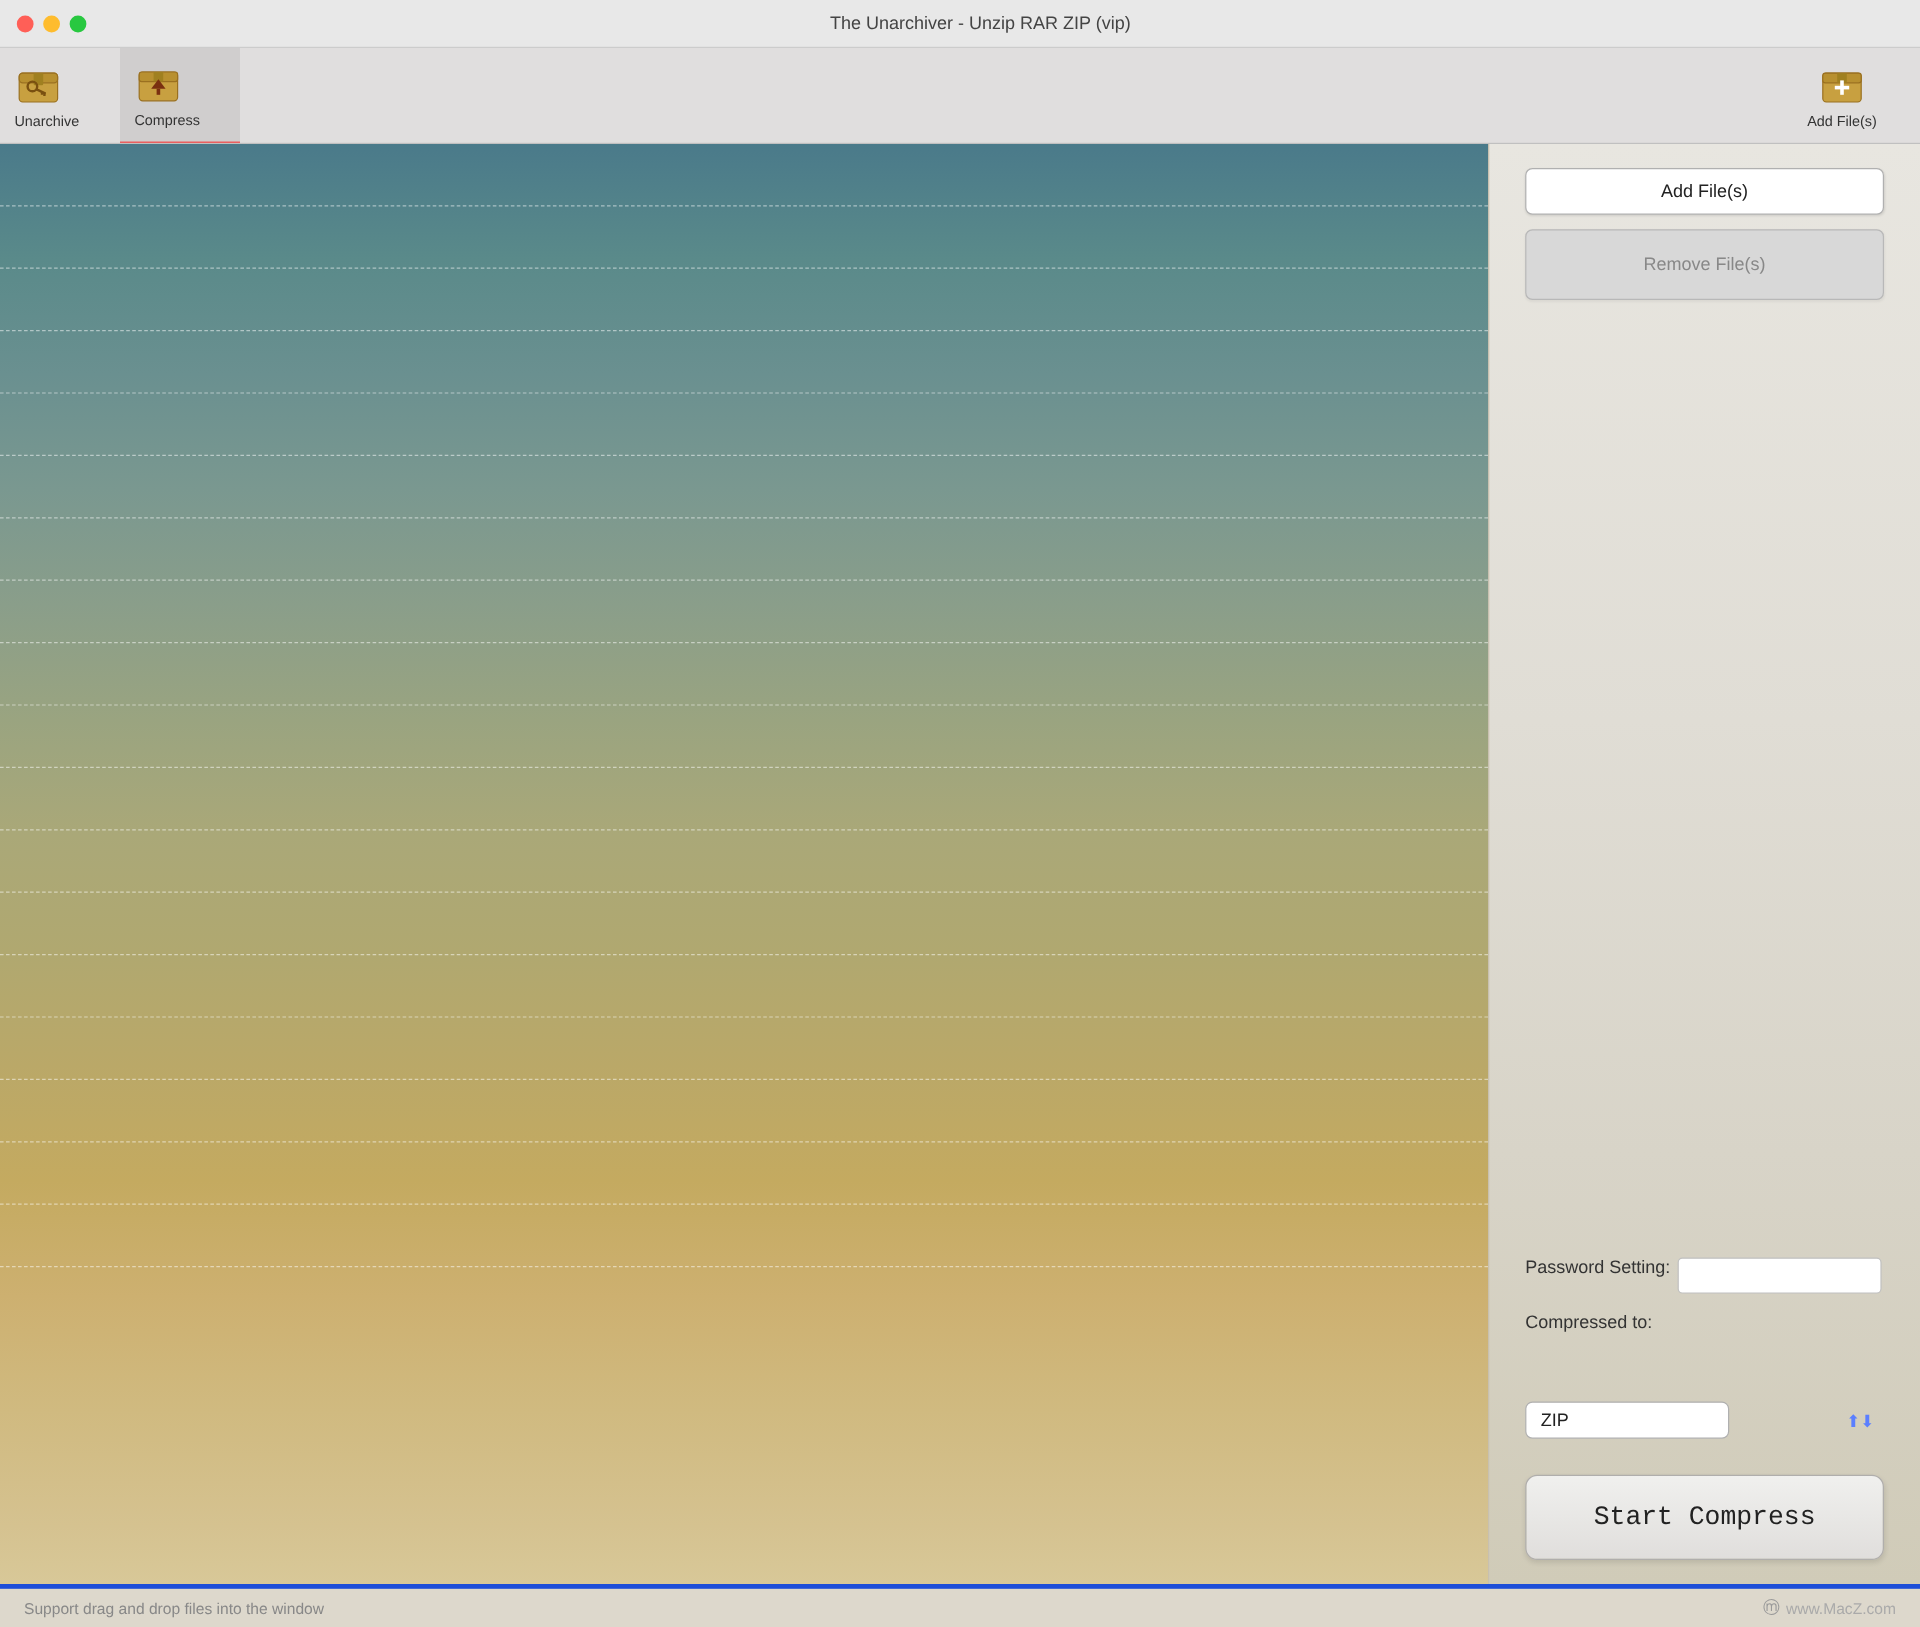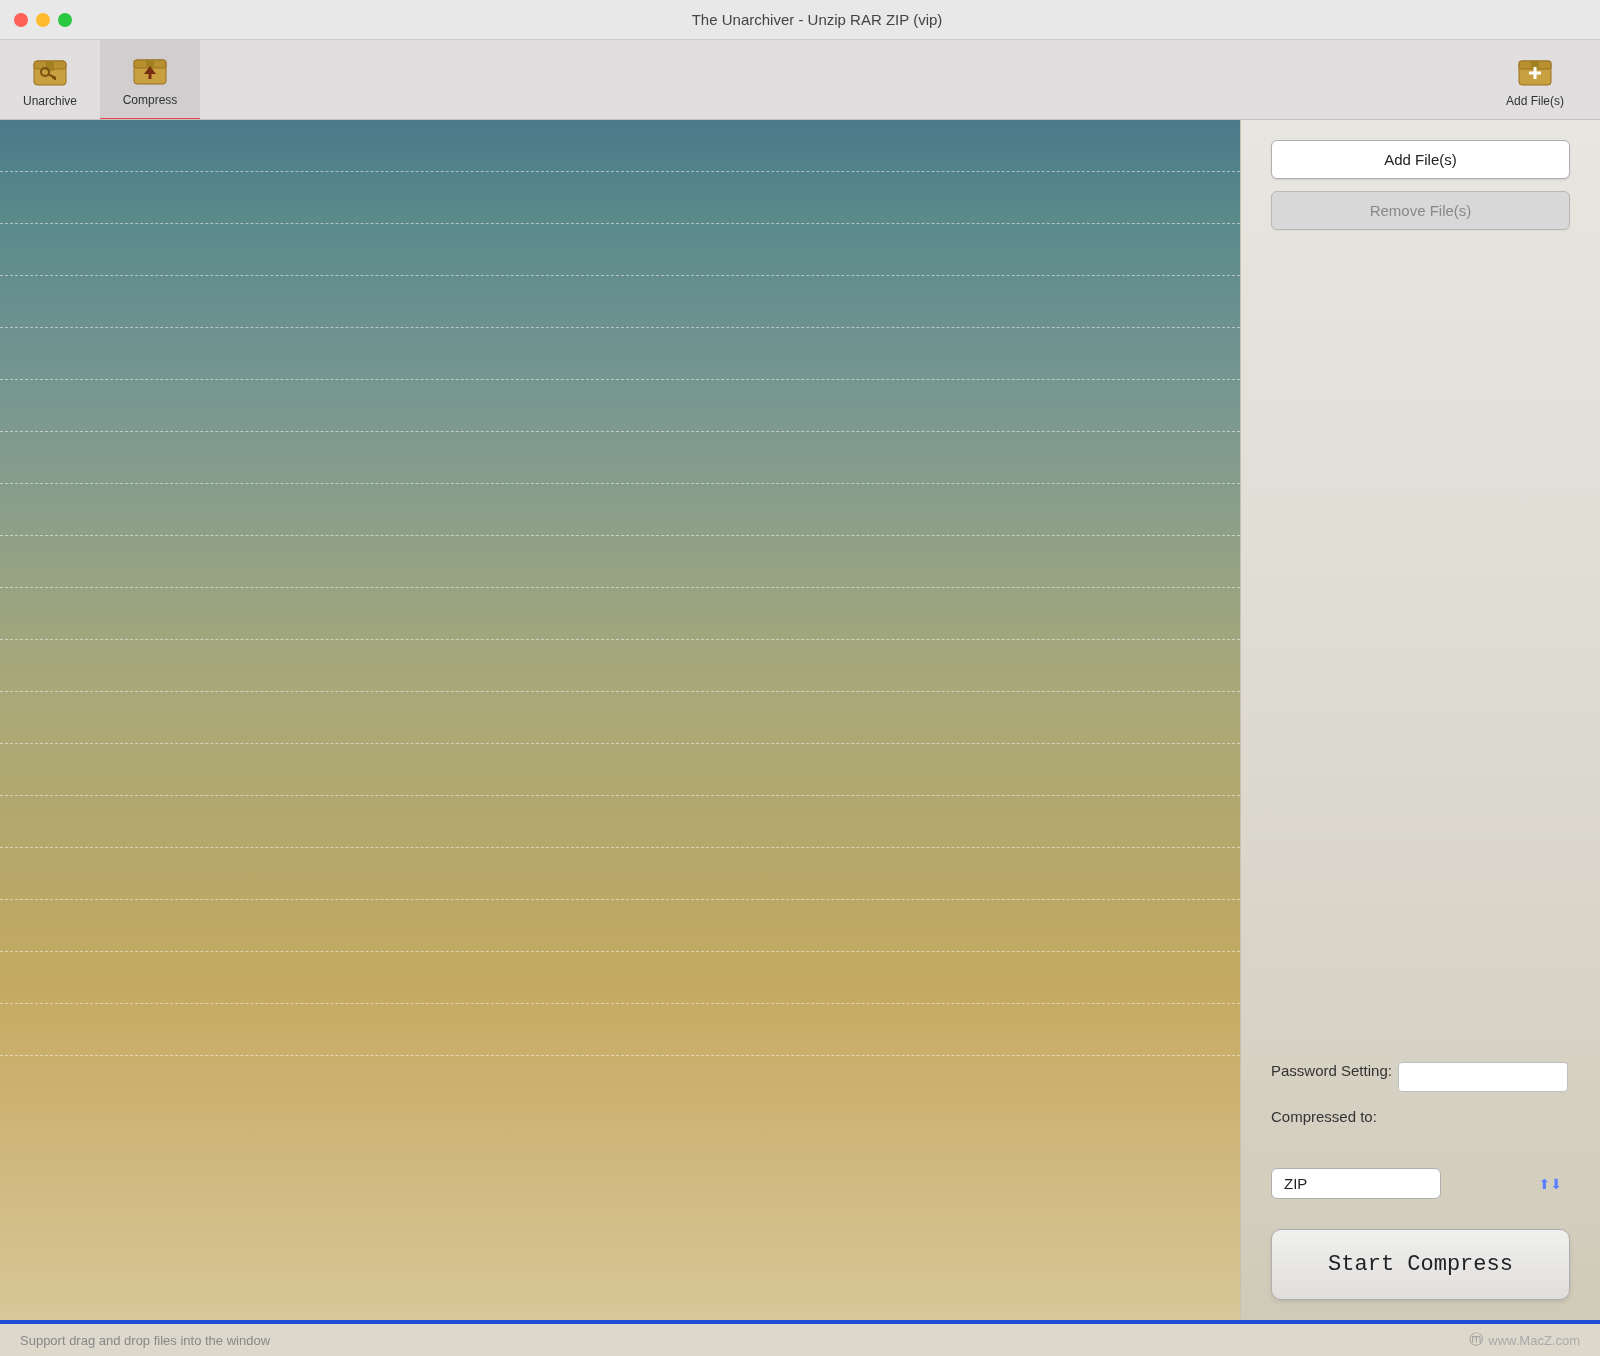--- a/index.html
+++ b/index.html
@@ -56,21 +56,20 @@
       background: #e0dede;
       display: flex;
       align-items: stretch;
       border-bottom: 1px solid #c0c0c0;
       flex-shrink: 0;
       position: relative;
     }
     .toolbar-item {
       display: flex;
       flex-direction: column;
-      align-items: center;
       justify-content: center;
       width: 100px;
       cursor: pointer;
       padding: 8px 12px;
       gap: 4px;
     }
     .toolbar-item.active {
       background: #d0cece;
       border-bottom: 1px solid #ef4444;
     }
@@ -187,21 +186,21 @@
       cursor: pointer;
       text-align: center;
       font-family: inherit;
       box-shadow: 0 1px 2px rgba(0,0,0,0.1);
     }
 
     .btn-remove-files {
       background: #d8d8d8;
       border: 1px solid #b8b8b8;
       border-radius: 6px;
-      padding: 10px 20px;
+      padding: 20px 20px;
       font-size: 15px;
       color: #888;
       cursor: default;
       font-family: inherit;
       box-shadow: 0 1px 2px rgba(0,0,0,0.05);
     }
 
     .right-panel-middle {
       display: flex;
       flex-direction: column;
@@ -228,21 +227,21 @@
       border-radius: 4px;
       background: white;
       padding: 4px 8px;
       font-size: 13px;
       outline: none;
     }
 
     .compress-to-row {
       display: flex;
       flex-direction: column;
-      gap: 7px;
+      gap: 21px;
     }
 
     .select-wrapper {
       position: relative;
       display: inline-block;
       margin-top: 36px;
     }
     .compress-select {
       appearance: none;
       -webkit-appearance: none;

